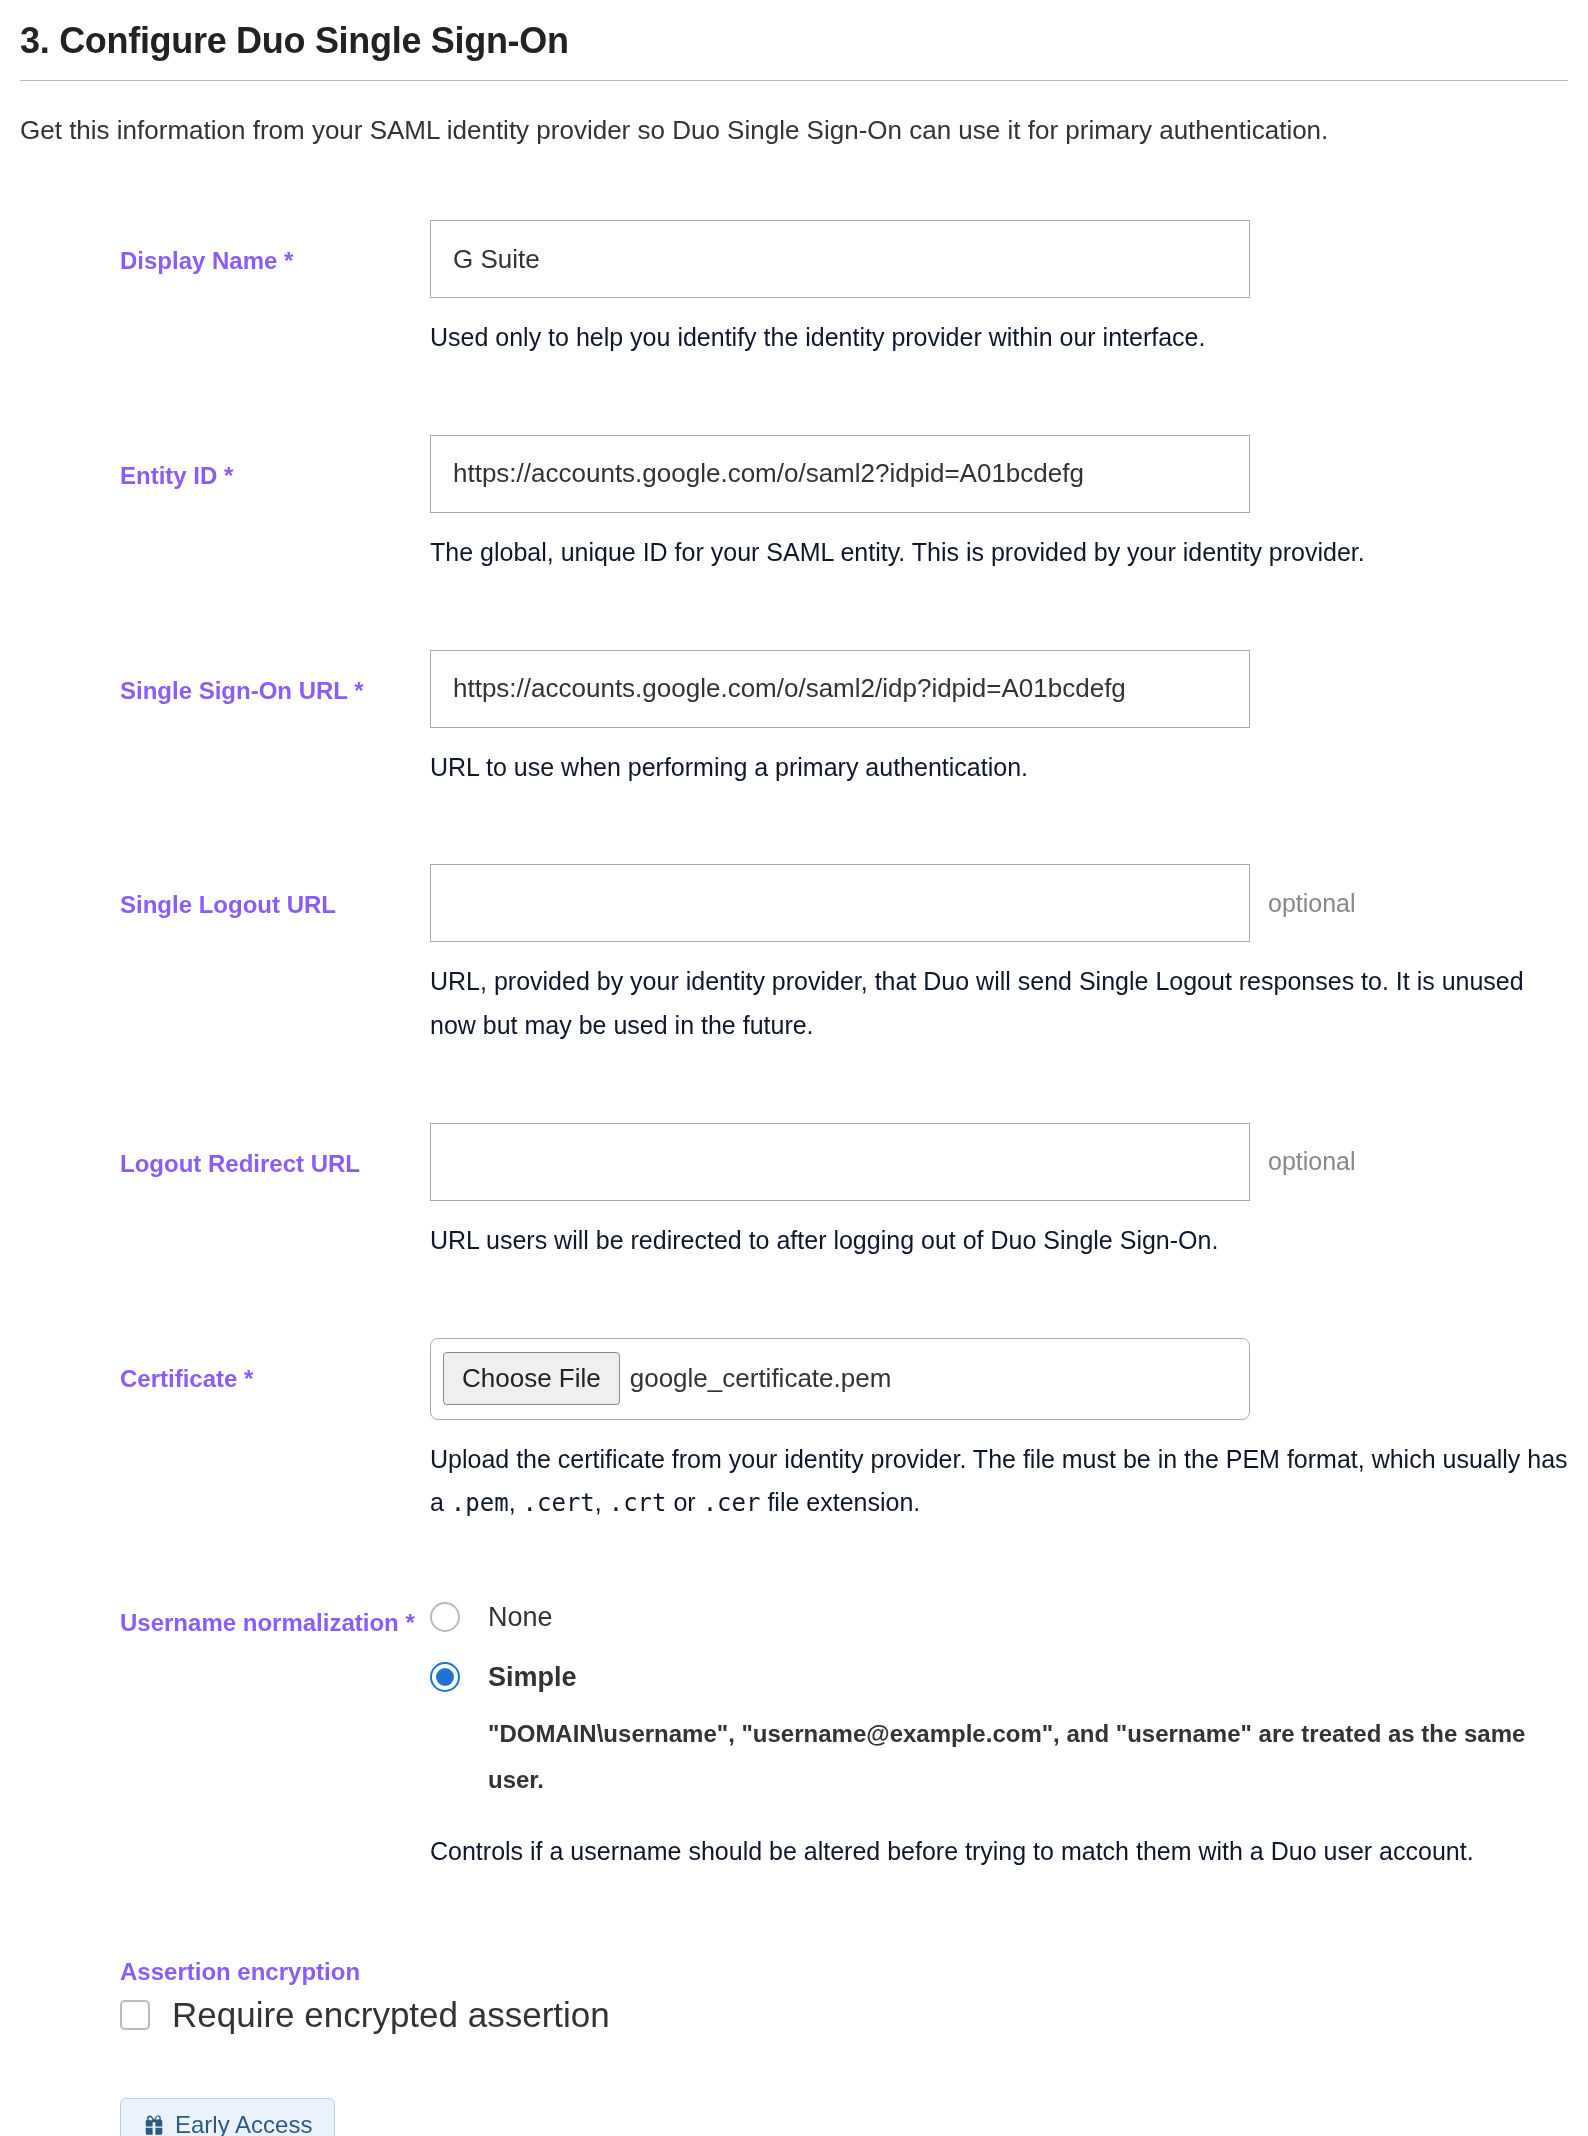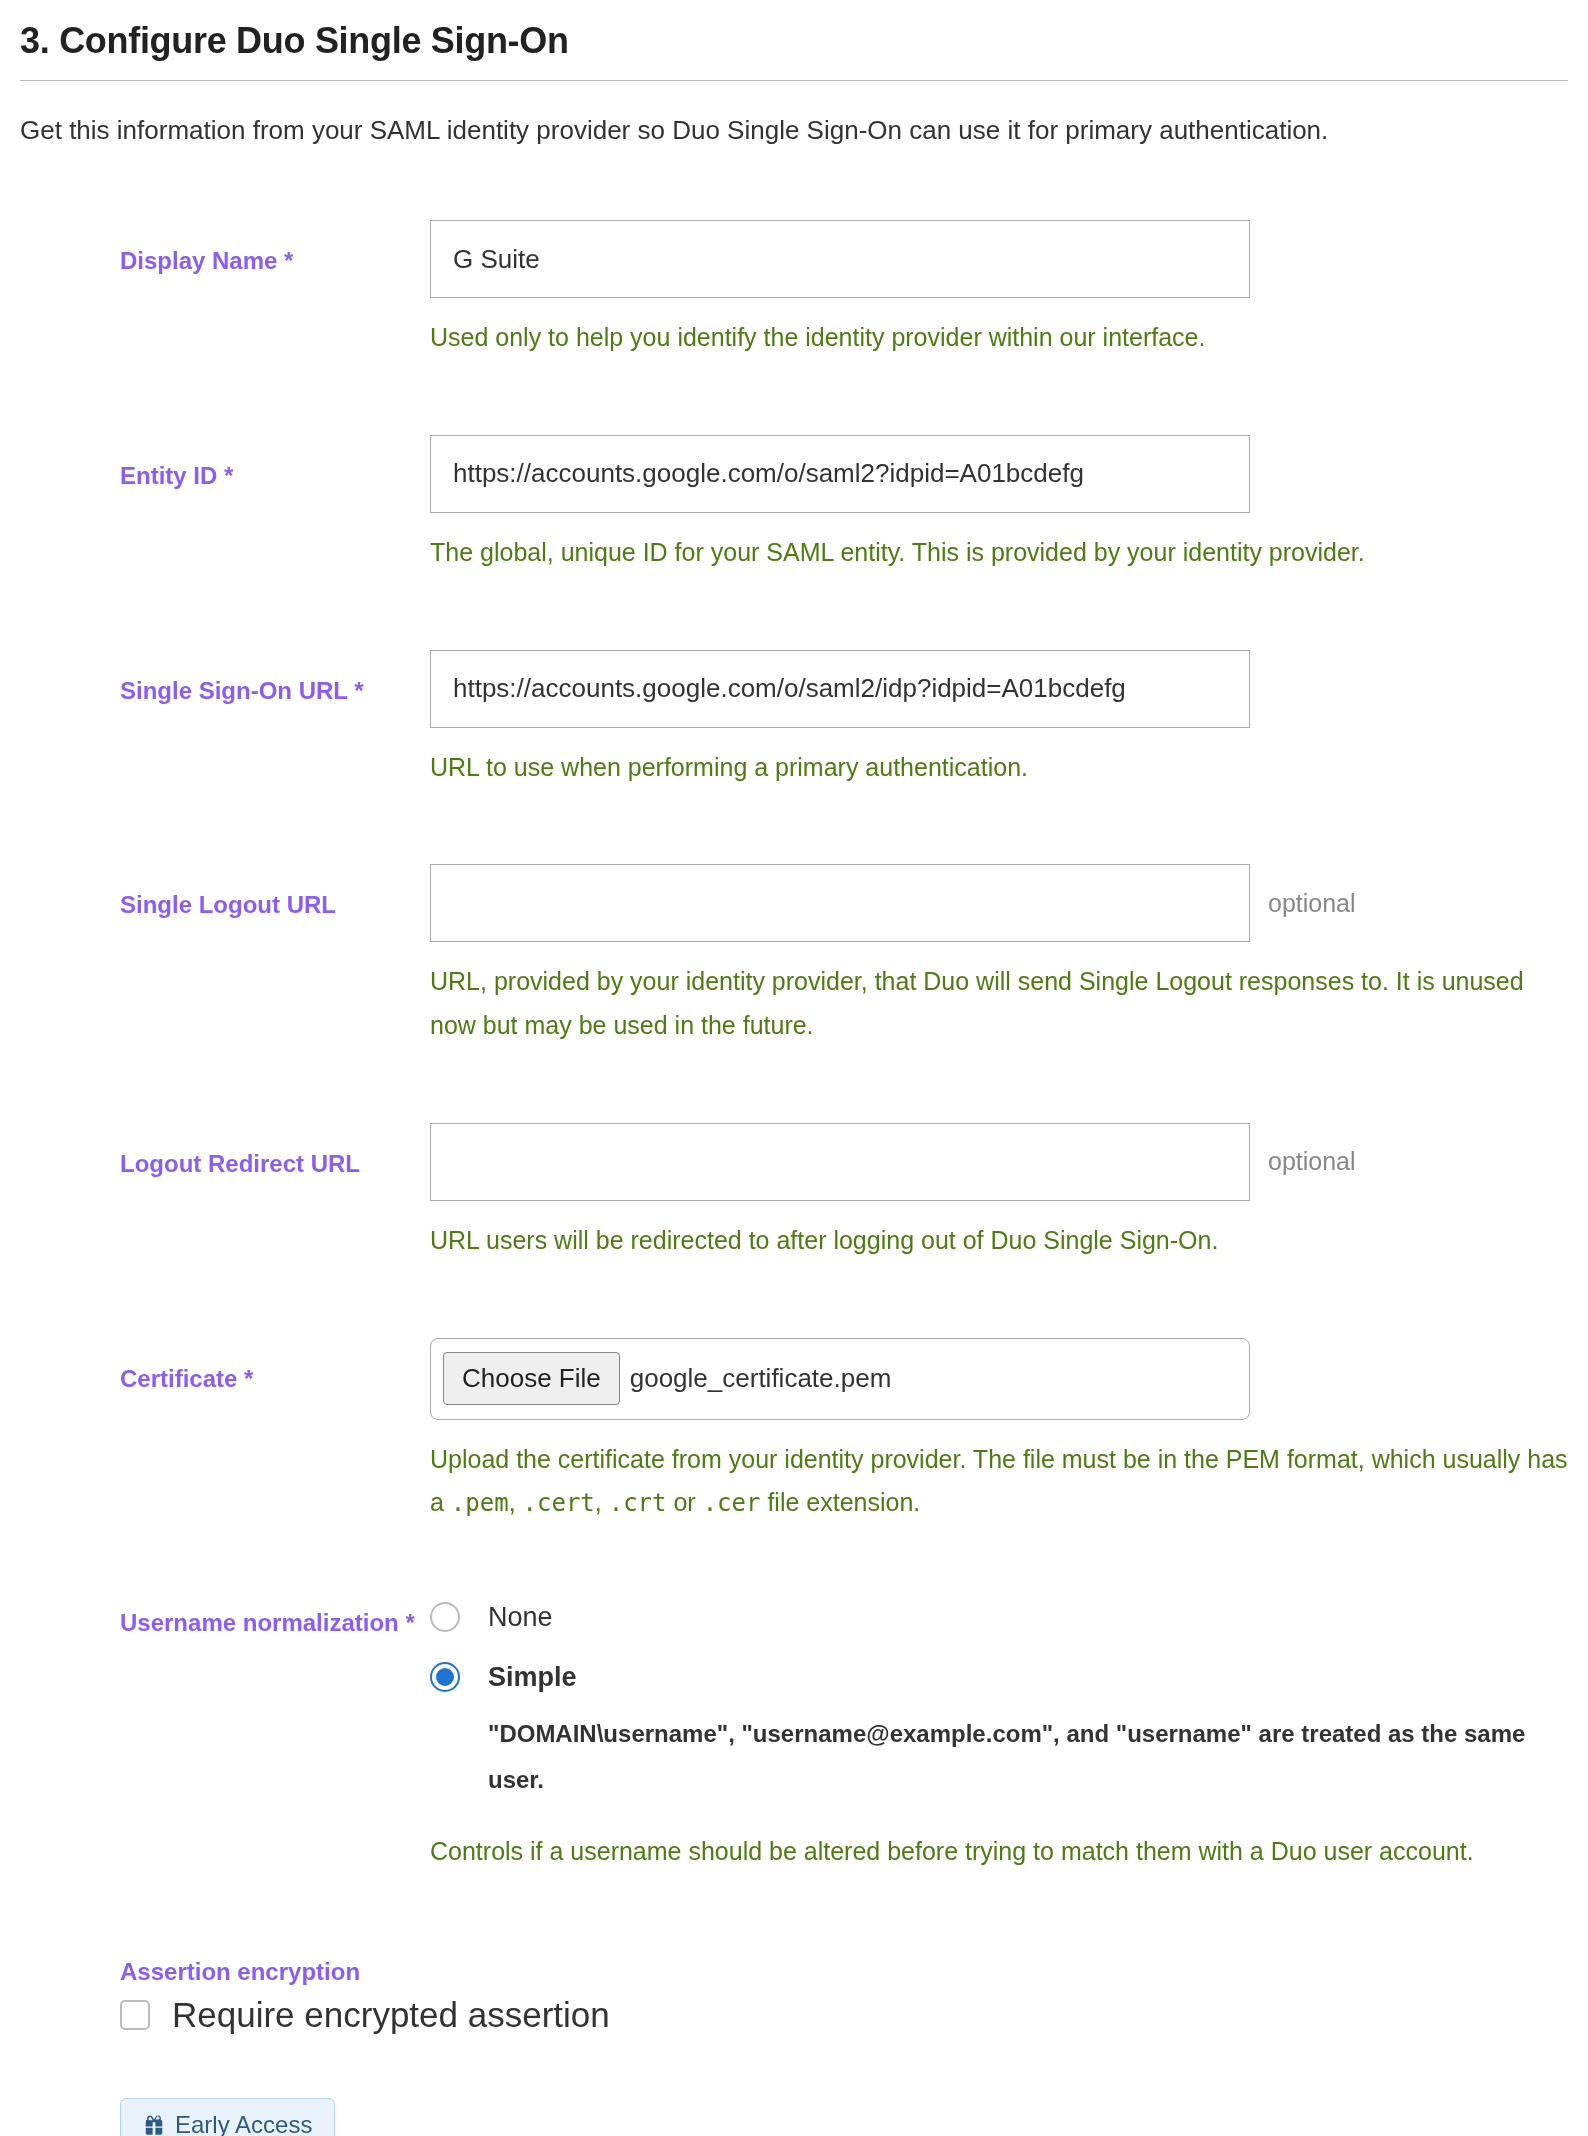--- a/index.html
+++ b/index.html
@@ -81,21 +81,21 @@
       font-family: inherit;
       outline: none;
     }
     .optional-tag {
       font-size: 25px;
       color: #888;
     }
     .help-text {
       margin-top: 18px;
       font-size: 25px;
-      color: #4d7c0f;
+      color: #0f172a;
       line-height: 1.75;
     }
     .file-input-box {
       width: 820px;
       max-width: 100%;
       height: 82px;
       border: 1px solid #aaa;
       border-radius: 8px;
       padding: 0 12px;
       display: flex;

